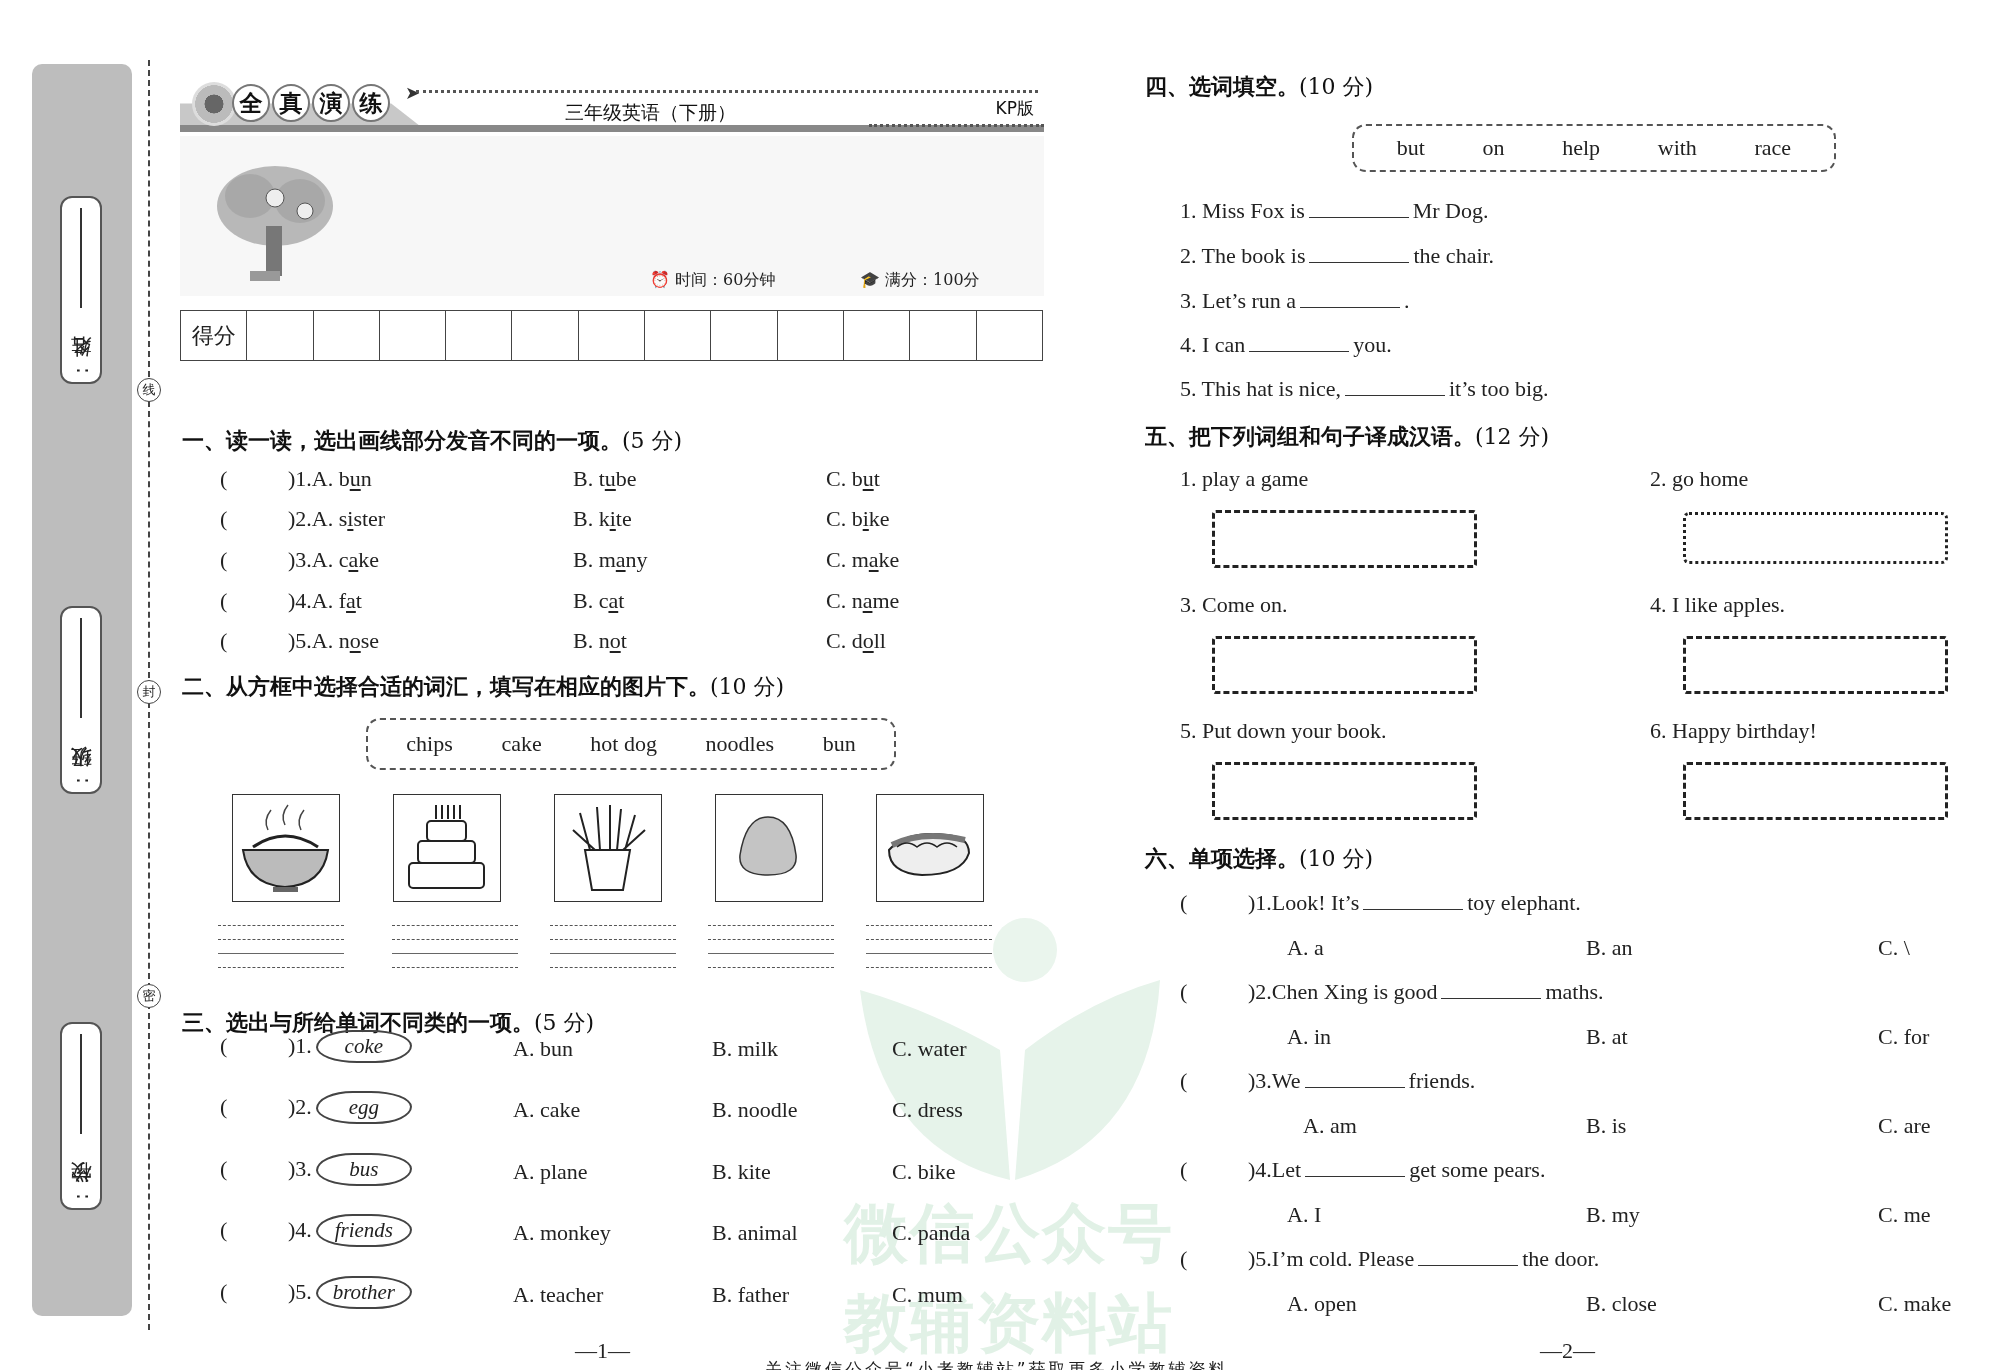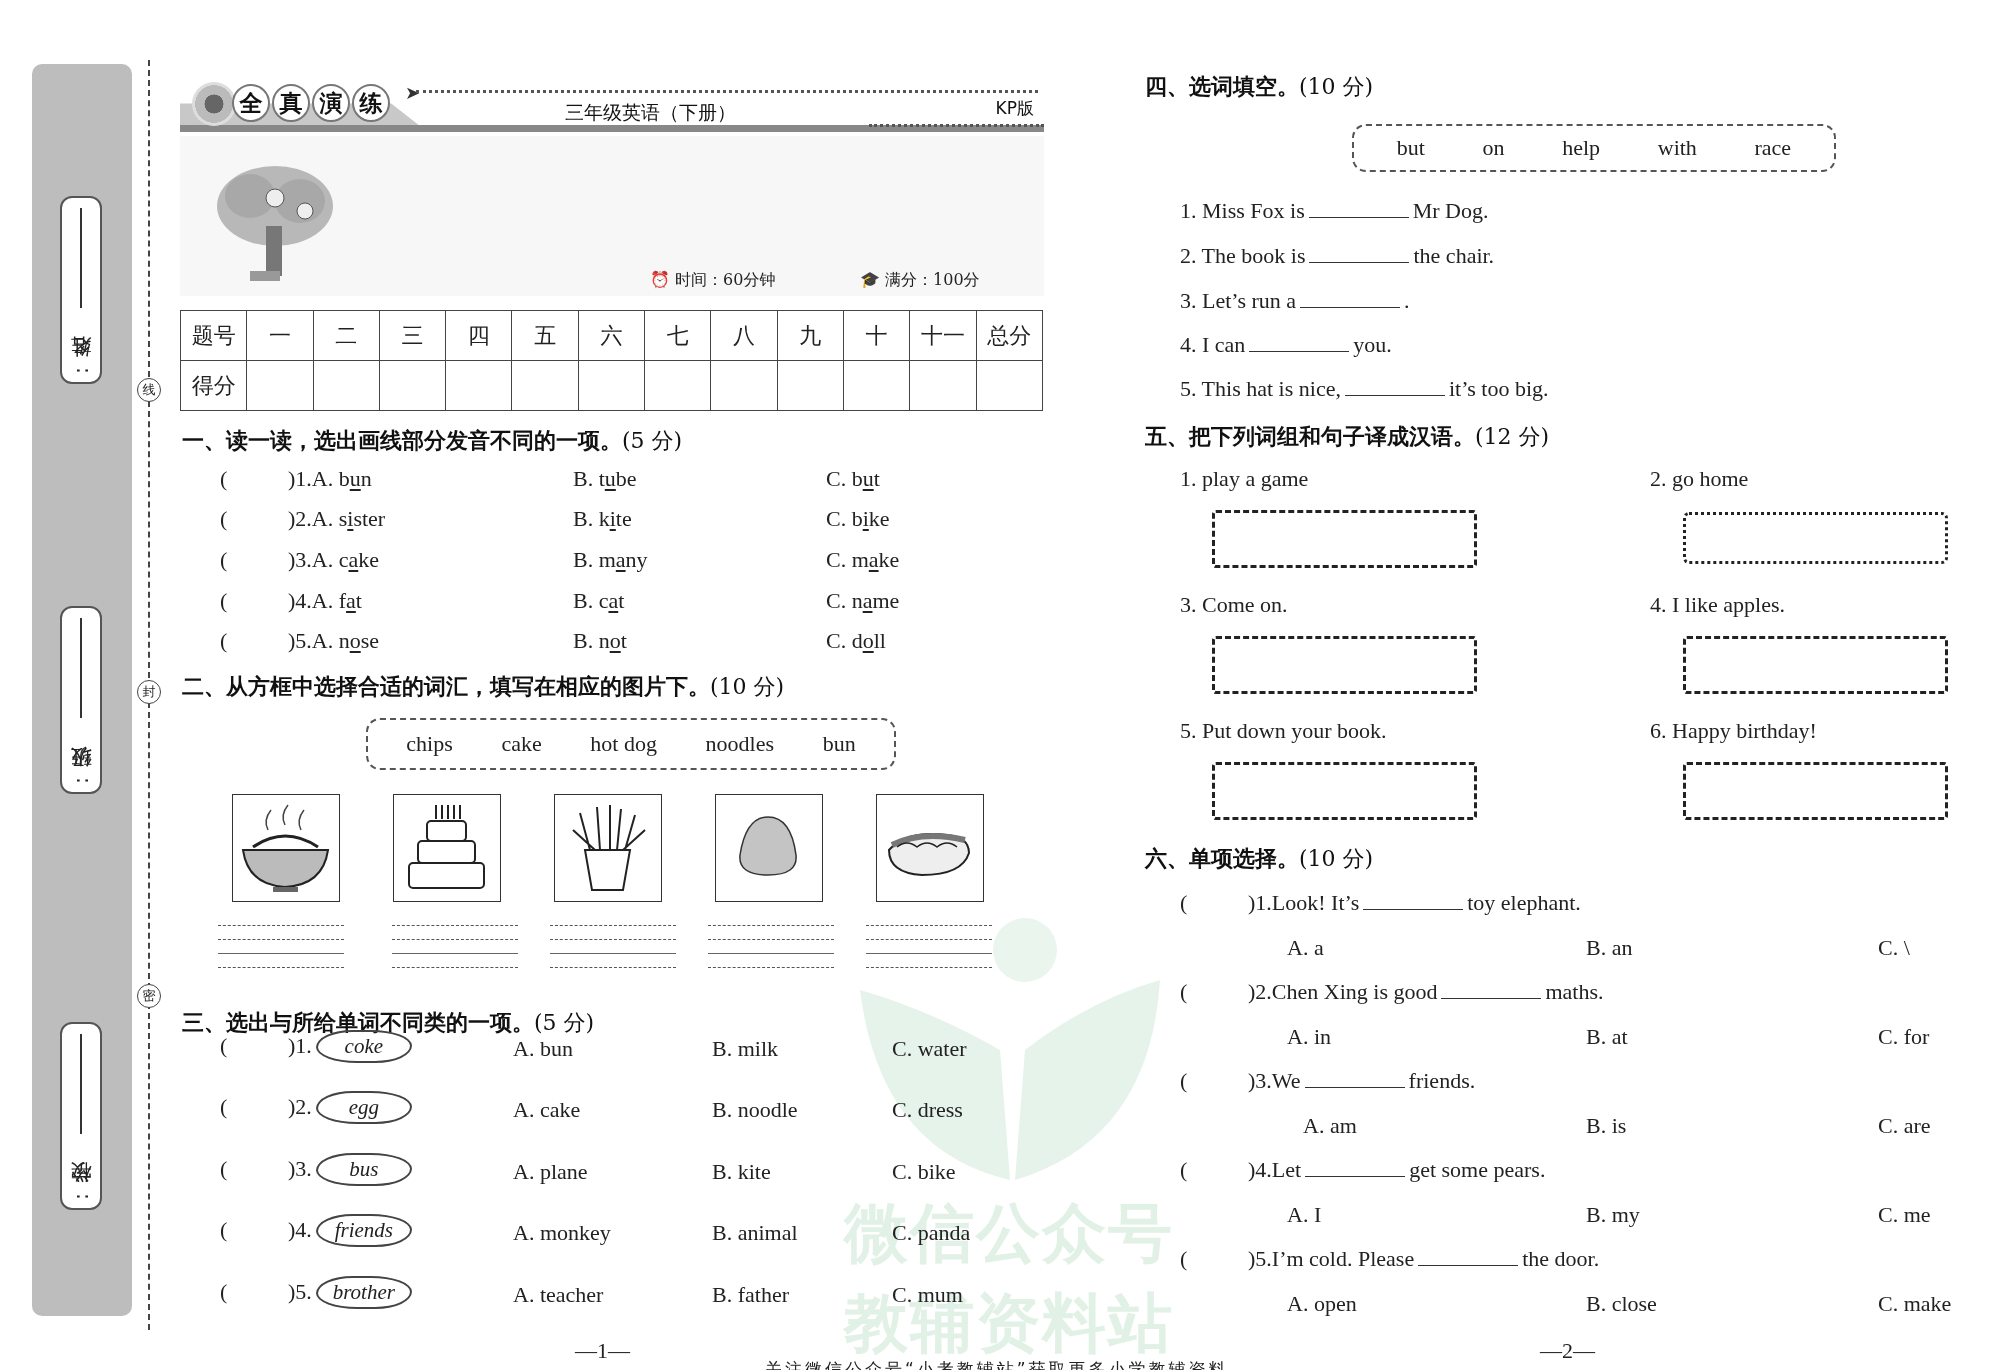--- a/index.html
+++ b/index.html
@@ -111,35 +111,20 @@
   <div class="abs meta" style="left:470px;">
     <span>⏰ </span><span>时间：60分钟</span>
   </div>
   <div class="abs meta" style="left:680px;">
     <span>🎓 </span><span>满分：100分</span>
   </div>
 </div>
 
 <table class="score">
   <tbody>
-      <tr>
-    <td>题号</td>
-    <td>一</td>
-    <td>二</td>
-    <td>三</td>
-    <td>四</td>
-    <td>五</td>
-    <td>六</td>
-    <td>七</td>
-    <td>八</td>
-    <td>九</td>
-    <td>十</td>
-    <td>十一</td>
-    <td>总分</td>
-  </tr>
   <tr>
     <td>得分</td>
     <td></td>
         <td></td>
     <td></td>
         <td></td>
     <td></td>
         <td></td>
     <td></td>
         <td></td>

